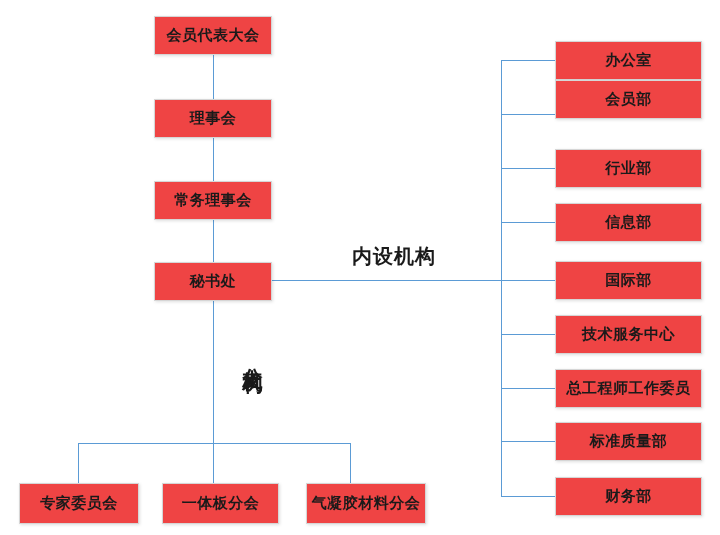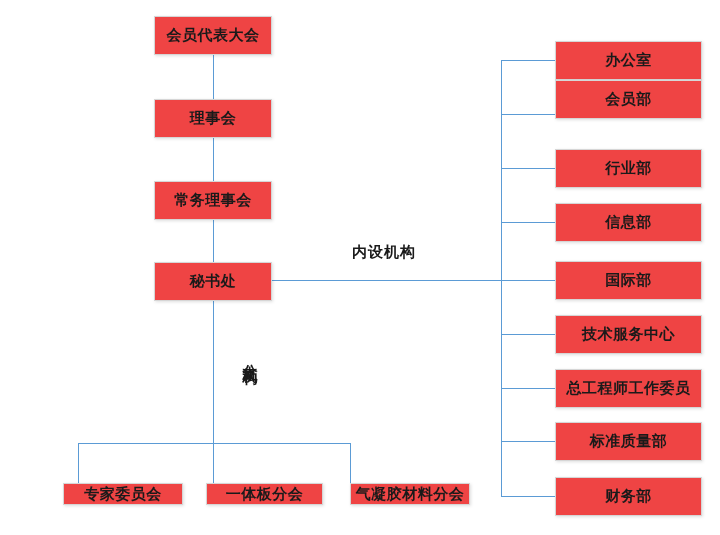--- a/index.html
+++ b/index.html
@@ -27,25 +27,25 @@
     align-items: center;
     justify-content: center;
     font-weight: 700;
     font-size: 15px;
     color: #1a1a1a;
     letter-spacing: 0.5px;
     white-space: nowrap;
   }
   .node.chain  { left: 154px; width: 118px; height: 39px; }
   .node.dept   { left: 555px; width: 147px; height: 39px; }
-  .node.branch { top: 483px; height: 22px; margin-left: 44px; }
+  .node.branch { top: 483px; height: 41px; }
   .grouplabel {
     position: absolute;
     font-weight: 700;
-    font-size: 15px;
+    font-size: 20px;
     color: #1a1a1a;
     letter-spacing: 1px;
   }
   .vertical-text {
     writing-mode: vertical-rl;
     text-orientation: upright;
     letter-spacing: 2px;
   }
 </style>
 </head>

